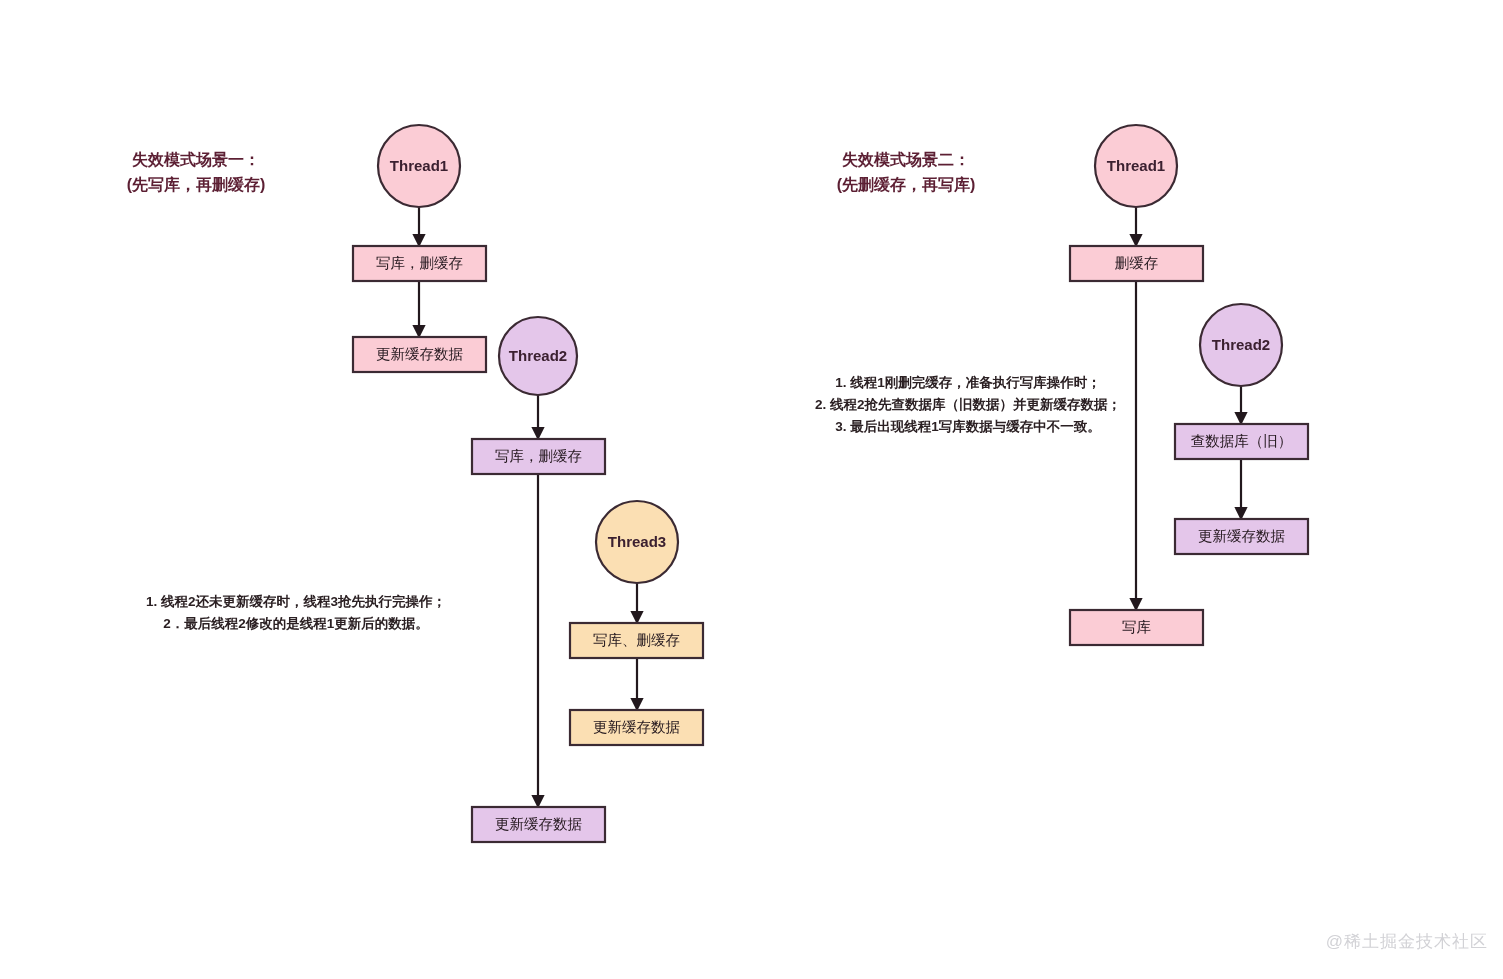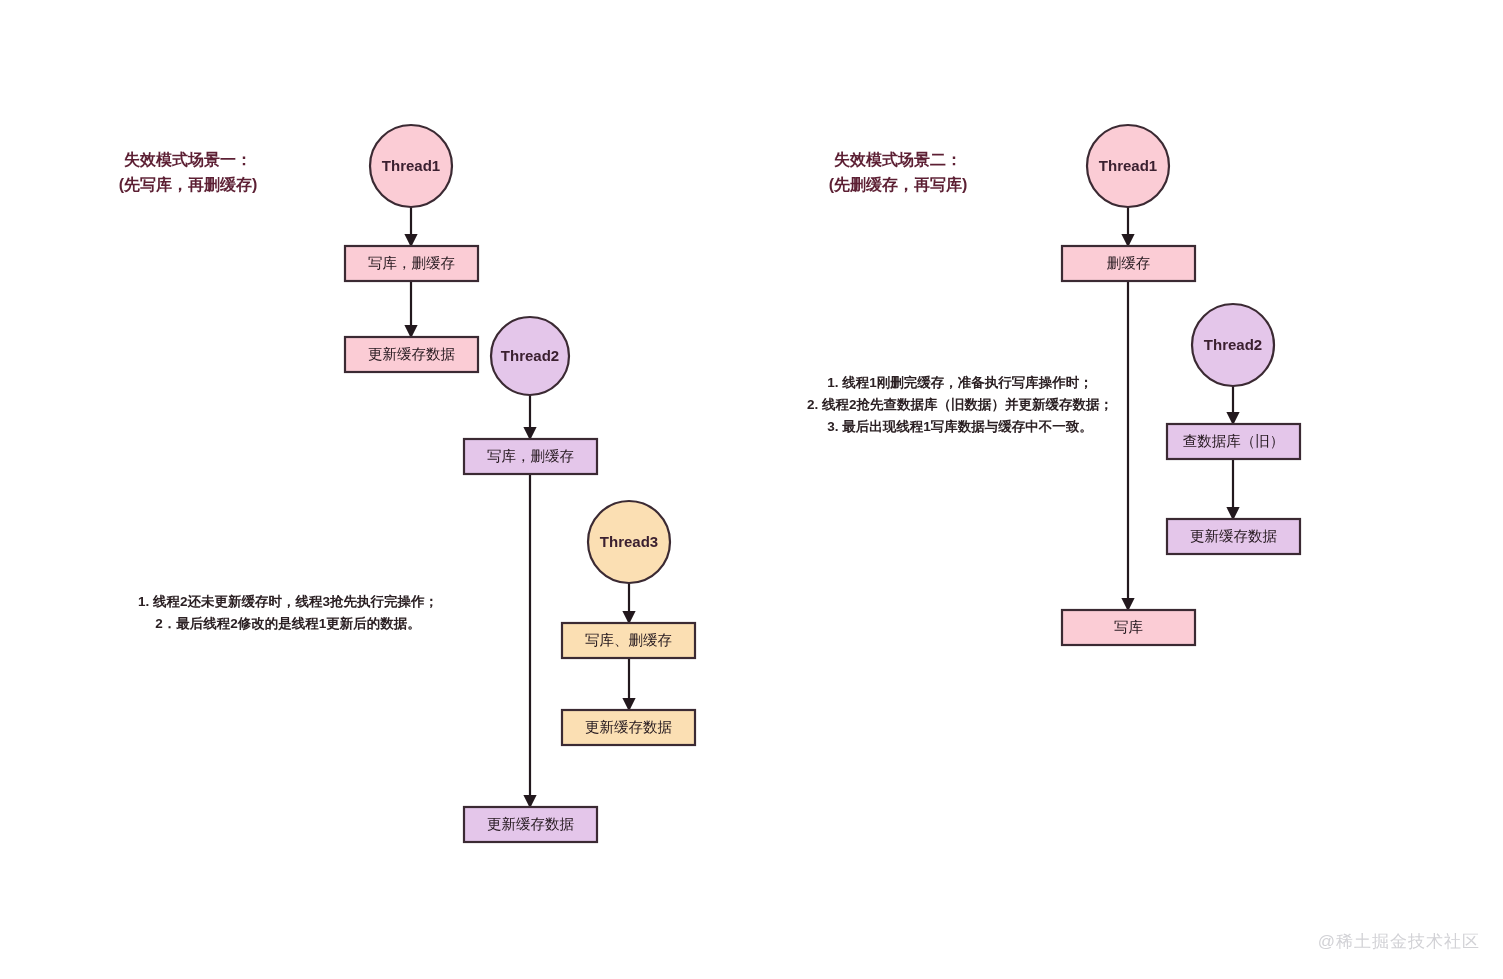--- a/index.html
+++ b/index.html
@@ -9,21 +9,21 @@
   }
   body {
     width: 1503px;
     height: 979px;
     font-family: "Liberation Sans", "DejaVu Sans", sans-serif;
     overflow: hidden;
     position: relative;
   }
   #diagram-root {
     position: absolute;
-    left: 0;
+    left: 8px;
     top: 0;
     width: 1270px;
     height: 979px;
   }
   svg#flow-svg {
     display: block;
     width: 1503px;
     height: 979px;
     background: #ffffff;
   }

